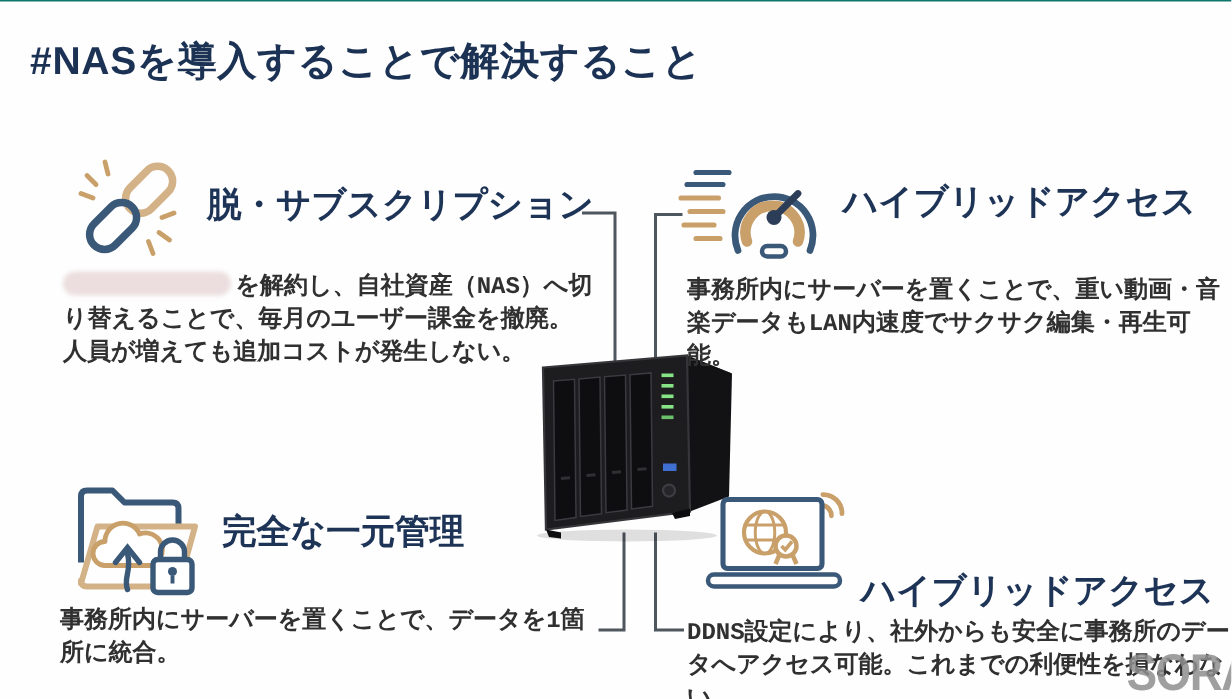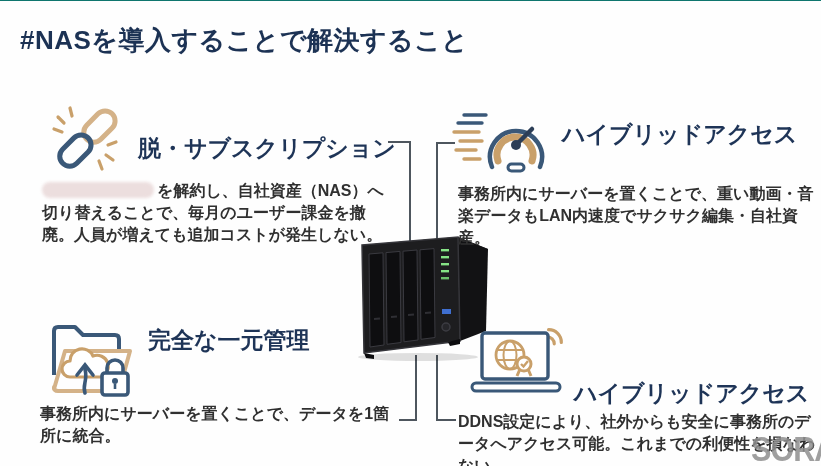--- a/index.html
+++ b/index.html
@@ -11,21 +11,21 @@
   .title{
     position:absolute;left:20px;top:22px;margin:0;
     font-size:26px;font-weight:700;color:#1c3254;letter-spacing:.5px;
   }
   .heading{
     position:absolute;margin:0;font-size:23px;font-weight:700;color:#1e3457;
     white-space:nowrap;z-index:3;
   }
   .body{
     position:absolute;margin:0;font-size:16px;line-height:22px;font-weight:600;
-    color:#303030;z-index:3;
+    color:#303030;z-index:3;font-family:Liberation Mono, monospace;
   }
   .icon{position:absolute;z-index:3;display:block;}
   .redacted{
     display:inline-block;width:112px;height:16px;background:#ecdede;
     border-radius:9px;filter:blur(1.5px);vertical-align:-2px;margin-right:3px;
   }
   .connectors{position:absolute;left:0;top:0;z-index:1;}
   .nas{position:absolute;left:348px;top:220px;z-index:2;}
   .watermark{
     position:absolute;left:751px;top:429px;z-index:4;
@@ -90,21 +90,21 @@
         <g stroke="#c9a06a" stroke-width="3.2" stroke-linecap="round">
           <line x1="10" y1="30" x2="18" y2="33"></line>
           <line x1="14" y1="18" x2="20" y2="24"></line>
           <line x1="26" y1="9" x2="28" y2="17"></line>
           <line x1="64" y1="46" x2="72" y2="43"></line>
           <line x1="62" y1="56" x2="69" y2="61"></line>
           <line x1="55" y1="62" x2="58" y2="70"></line>
         </g>
       </svg>
     </span>
-    <h2 class="heading" style="left:138px;top:132px;">脱・サブスクリプション</h2>
+    <h2 class="heading" style="left:138px;top:120px;">脱・サブスクリプション</h2>
     <p class="body" style="left:42px;top:179px;width:355px;">
       <span class="redacted"></span><span>を解約し、自社資産（NAS）へ切り替えることで、毎月のユーザー課金を撤廃。人員が増えても追加コストが発生しない。</span>
     </p>
   </section>
 
   <section>
     <span class="icon" style="left:452px;top:104px;">
       <svg width="95" height="72" viewBox="0 0 95 72">
         <g stroke="#3a5878" stroke-width="3.4" stroke-linecap="round">
           <line x1="12" y1="10" x2="34" y2="10"></line>
@@ -117,40 +117,40 @@
           <line x1="12" y1="54" x2="28" y2="54"></line>
         </g>
         <path d="M 40,62 A 26,26 0 1 1 88,62" fill="none" stroke="#3a5878" stroke-width="4.5" stroke-linecap="round"></path>
         <path d="M 46,56 A 18,18 0 1 1 80,56" fill="none" stroke="#c9a06a" stroke-width="7" stroke-linecap="round"></path>
         <line x1="64" y1="40" x2="80" y2="24" stroke="#2c3e57" stroke-width="4.5" stroke-linecap="round"></line>
         <circle cx="64" cy="40" r="5" fill="#2c3e57"></circle>
         <rect x="56" y="59" width="16" height="7" rx="3.5" fill="none" stroke="#3a5878" stroke-width="3"></rect>
       </svg>
     </span>
     <h2 class="heading" style="left:562px;top:118px;">ハイブリッドアクセス</h2>
-    <p class="body" style="left:458px;top:182px;width:358px;">事務所内にサーバーを置くことで、重い動画・音楽データもLAN内速度でサクサク編集・自社資産。</p>
+    <p class="body" style="left:458px;top:182px;width:358px;">事務所内にサーバーを置くことで、重い動画・音楽データもLAN内速度でサクサク編集・再生可能。</p>
   </section>
 
   <section>
     <span class="icon" style="left:46px;top:310px;">
       <svg width="88" height="88" viewBox="0 0 88 88">
         <path d="M 8,64 V 20 q 0,-4 4,-4 h 17 l 8,8 h 32 q 4,0 4,4 v 12" fill="none" stroke="#3a5878" stroke-width="4" stroke-linejoin="round"></path>
         <path d="M 8,78 L 19,40 H 84 L 73,80 H 12 q -4,0 -4,-4 z" fill="none" stroke="#d4b288" stroke-width="4" stroke-linejoin="round"></path>
         <path d="M 24,66 A 8,8 0 0 1 24,50 A 12,12 0 0 1 47,45 A 9,9 0 0 1 55,66 Z" fill="#ffffff" stroke="#c9a06a" stroke-width="3.2" stroke-linejoin="round"></path>
         <g stroke="#3a5878" stroke-width="3.6" stroke-linecap="round" fill="none">
           <path d="M 39,82 C 36,74 42,70 39,58"></path>
           <polyline points="31,64 39,54 47,64"></polyline>
         </g>
         <path d="M 61,62 v -5 a 8,8 0 0 1 16,0 v 5" fill="none" stroke="#3a5878" stroke-width="3.6"></path>
         <rect x="56" y="62" width="26" height="22" rx="3" fill="#ffffff" stroke="#3a5878" stroke-width="3.6"></rect>
         <circle cx="69" cy="70" r="3" fill="#3a5878"></circle>
         <line x1="69" y1="73" x2="69" y2="78" stroke="#3a5878" stroke-width="2.6"></line>
       </svg>
     </span>
-    <h2 class="heading" style="left:148px;top:324px;">完全な一元管理</h2>
+    <h2 class="heading" style="left:148px;top:338px;">完全な一元管理</h2>
     <p class="body" style="left:40px;top:402px;width:356px;">事務所内にサーバーを置くことで、データを1箇所に統合。</p>
   </section>
 
   <section>
     <span class="icon" style="left:462px;top:318px;">
       <svg width="110" height="80" viewBox="0 0 110 80">
         <g transform="translate(88,22) rotate(45)" stroke="#c9a06a" fill="none" stroke-width="3.2" stroke-linecap="round">
           <circle cx="0" cy="5" r="2.2" fill="#c9a06a" stroke="none"></circle>
           <path d="M -5,-1 A 7,7 0 0 1 5,-1"></path>
           <path d="M -9,-7 A 12.5,12.5 0 0 1 9,-7"></path>

